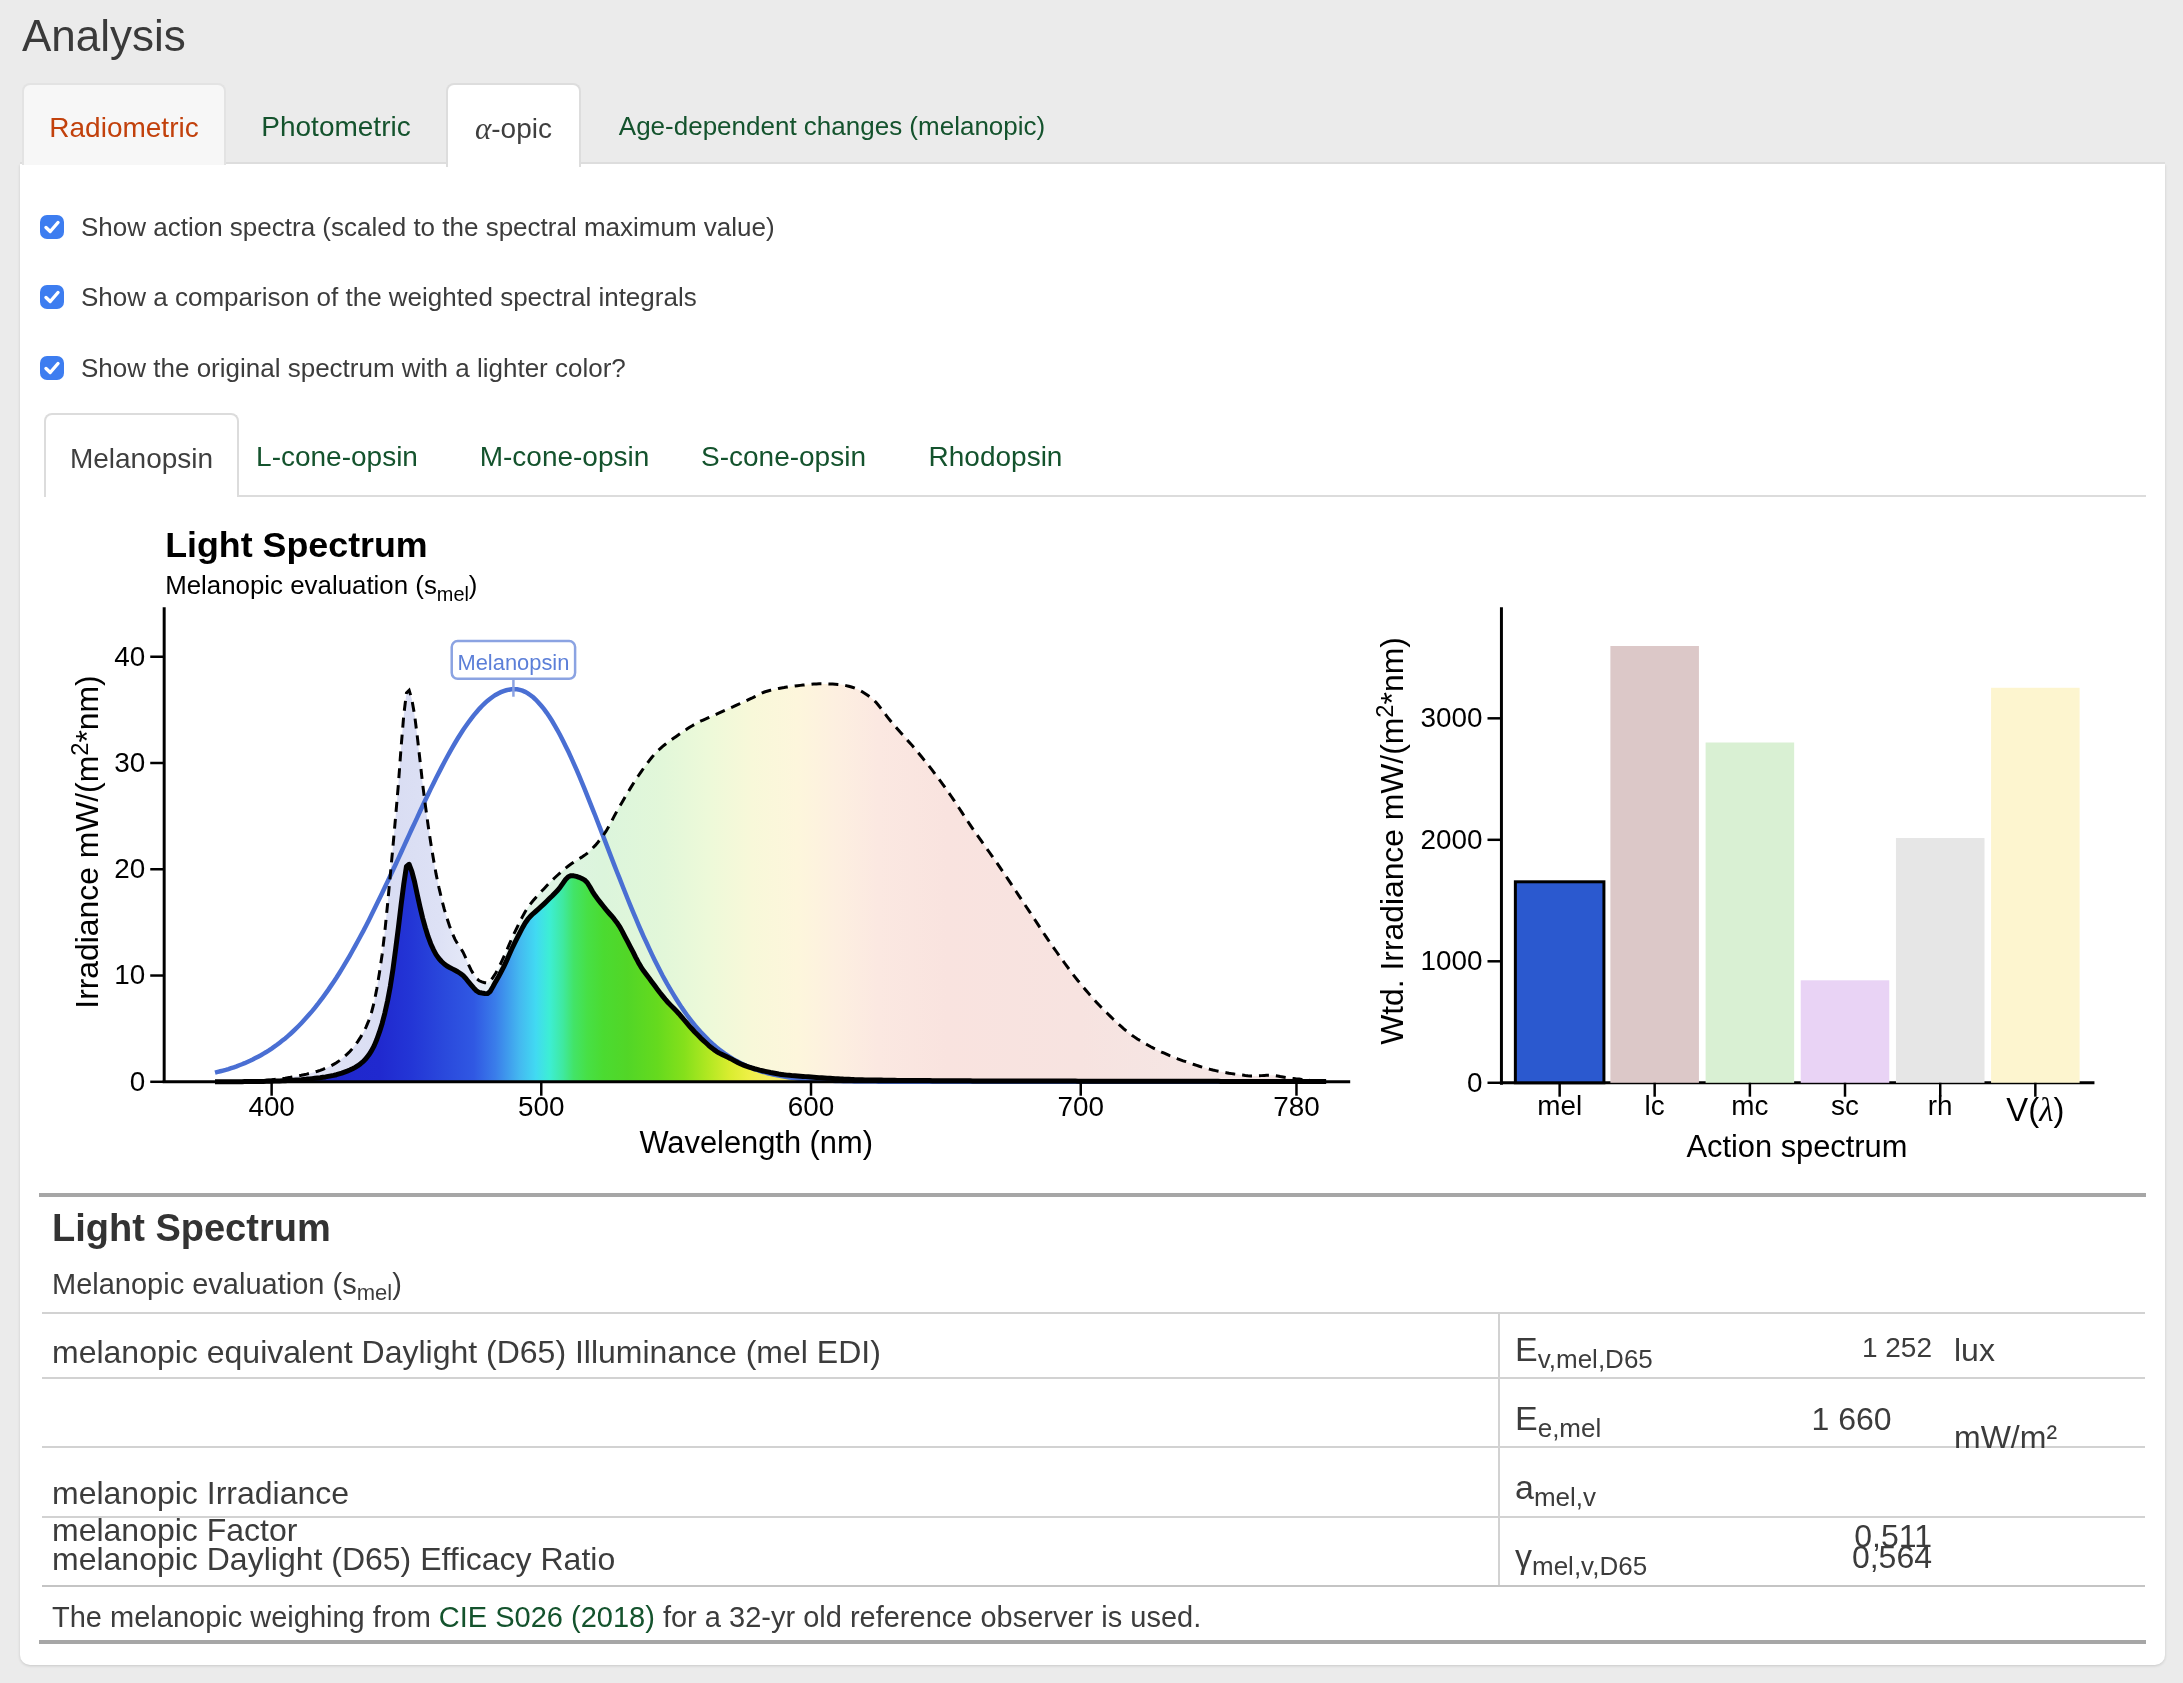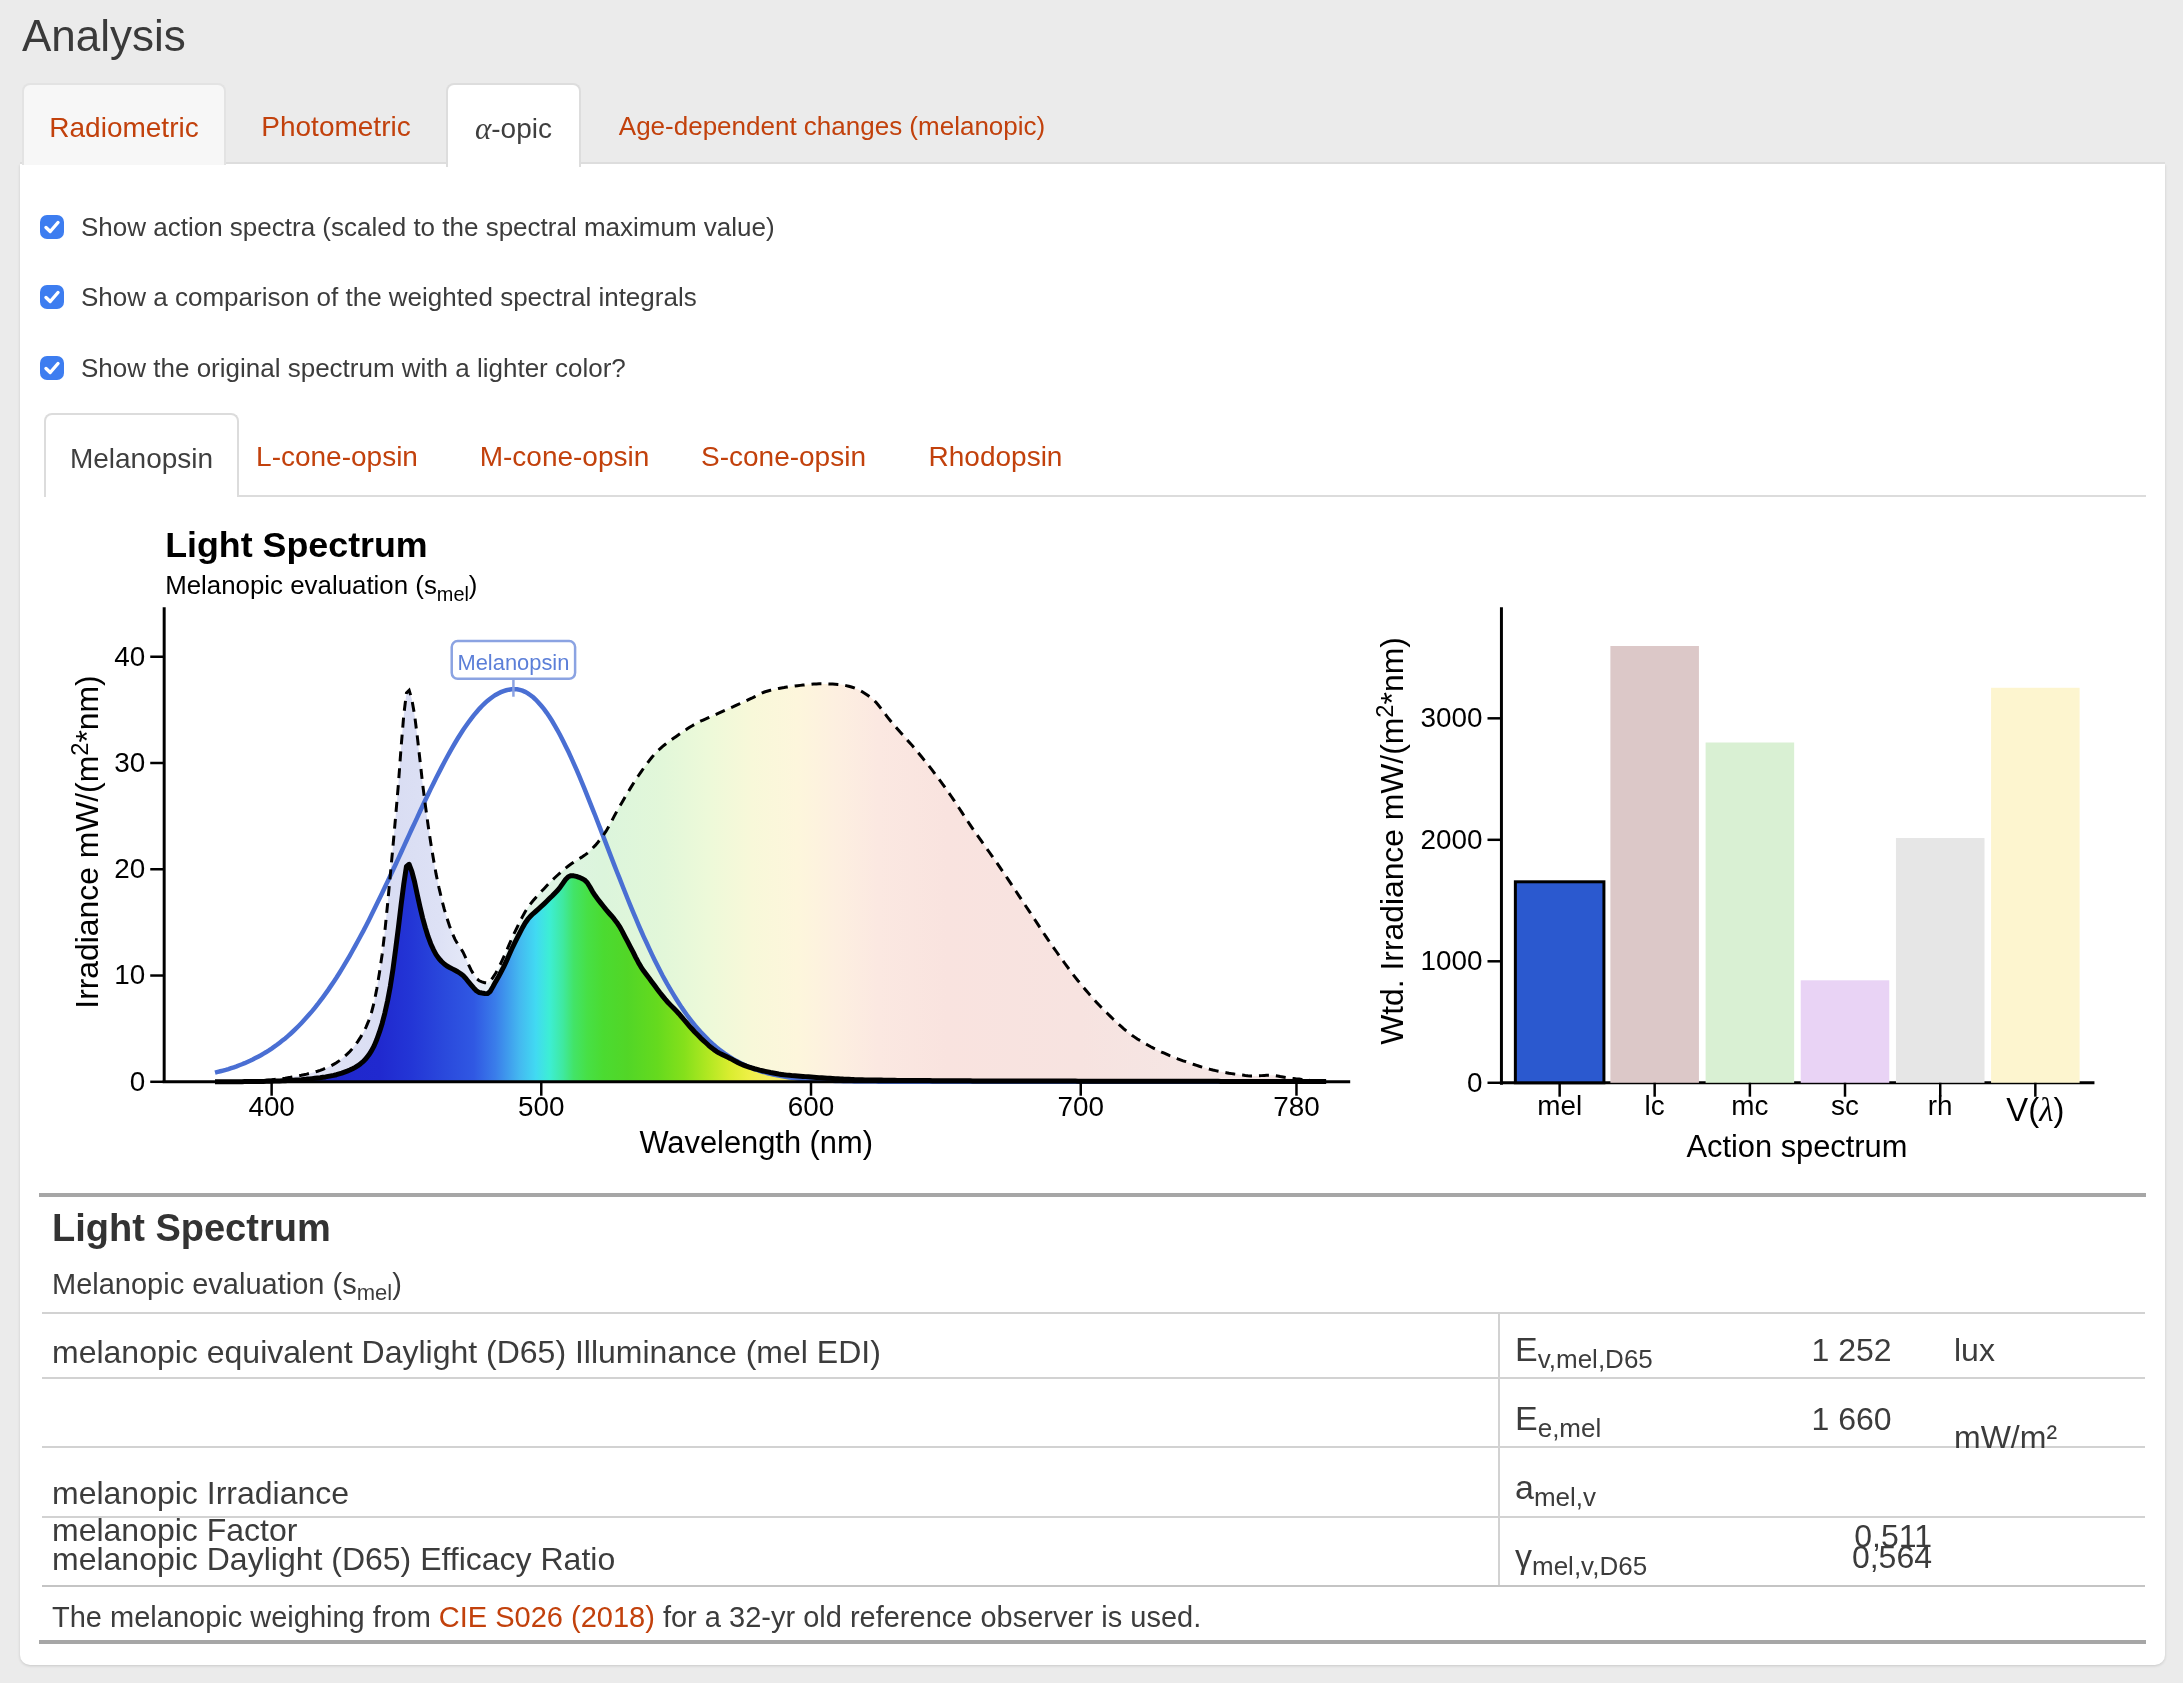--- a/index.html
+++ b/index.html
@@ -1,17 +1,17 @@
 <!DOCTYPE html>
 <html><head><meta charset="utf-8"><style>
 *{margin:0;padding:0;box-sizing:border-box;}
 html,body{width:2183px;height:1684px;background:#ebebeb;font-family:"Liberation Sans",sans-serif;color:#3c3c3c;overflow:hidden;}
 .abs{position:absolute;}
 .tabtxt{font-size:28px;display:flex;align-items:center;justify-content:center;height:82px;padding-top:5px;}
-.orange{color:#c2410c;}
+.orange{color:#14532d;}
 .cb{position:absolute;width:24px;height:24px;border-radius:7px;background:#3d7df0;}
 .cb svg{position:absolute;left:2px;top:2px;}
 .row-line{position:absolute;height:2px;background:#d2d2d2;}
 .hr{position:absolute;height:4px;background:#a6a6a6;}
 </style></head>
 <body>
 
 <div class="abs" style="left:20px;top:164px;width:2145px;height:1501px;background:#fff;border-radius:0 0 10px 10px;box-shadow:0 1px 3px rgba(0,0,0,0.15);"></div>
 
 <div class="abs" style="left:22px;top:11px;font-size:44px;color:#3a3a3a;">Analysis</div>
@@ -172,21 +172,21 @@
 <div class="abs" style="left:52px;top:1334px;font-size:32px;">melanopic equivalent Daylight (D65) Illuminance (mel EDI)</div>
 <div class="abs" style="left:52px;top:1475px;font-size:32px;">melanopic Irradiance</div>
 <div class="abs" style="left:52px;top:1472px;font-size:32px;margin-top:40px;">melanopic Factor</div>
 <div class="abs" style="left:52px;top:1541px;font-size:32px;">melanopic Daylight (D65) Efficacy Ratio</div>
 
 <div class="abs" style="left:1515px;top:1330px;font-size:34px;">E<span style="font-size:26px;vertical-align:-7px;">v,mel,D65</span></div>
 <div class="abs" style="left:1515px;top:1399px;font-size:34px;">E<span style="font-size:26px;vertical-align:-7px;">e,mel</span></div>
 <div class="abs" style="left:1515px;top:1468px;font-size:34px;">a<span style="font-size:26px;vertical-align:-7px;">mel,v</span></div>
 <div class="abs" style="left:1515px;top:1537px;font-size:34px;">γ<span style="font-size:26px;vertical-align:-7px;">mel,v,D65</span></div>
 
-<div class="abs" style="left:1771px;top:1332px;width:161px;font-size:32px;text-align:center;">1 252</div>
+<div class="abs" style="left:1771px;top:1332px;width:161px;font-size:28px;text-align:right;">1 252</div>
 <div class="abs" style="left:1771px;top:1401px;width:161px;font-size:32px;text-align:center;">1 660</div>
 <div class="abs" style="left:1771px;top:1470px;width:161px;font-size:32px;text-align:right;margin-top:48px;">0,511</div>
 <div class="abs" style="left:1771px;top:1539px;width:161px;font-size:32px;text-align:right;">0,564</div>
 
 <div class="abs" style="left:1954px;top:1332px;font-size:32px;">lux</div>
 <div class="abs" style="left:1954px;top:1419px;font-size:32px;">mW/m²</div>
 
 <div class="abs" style="left:52px;top:1601px;font-size:29px;">The melanopic weighing from <span class="orange">CIE S026 (2018)</span> for a 32-yr old reference observer is used.</div>
 <div class="hr" style="left:39px;top:1640px;width:2107px;"></div>
 

